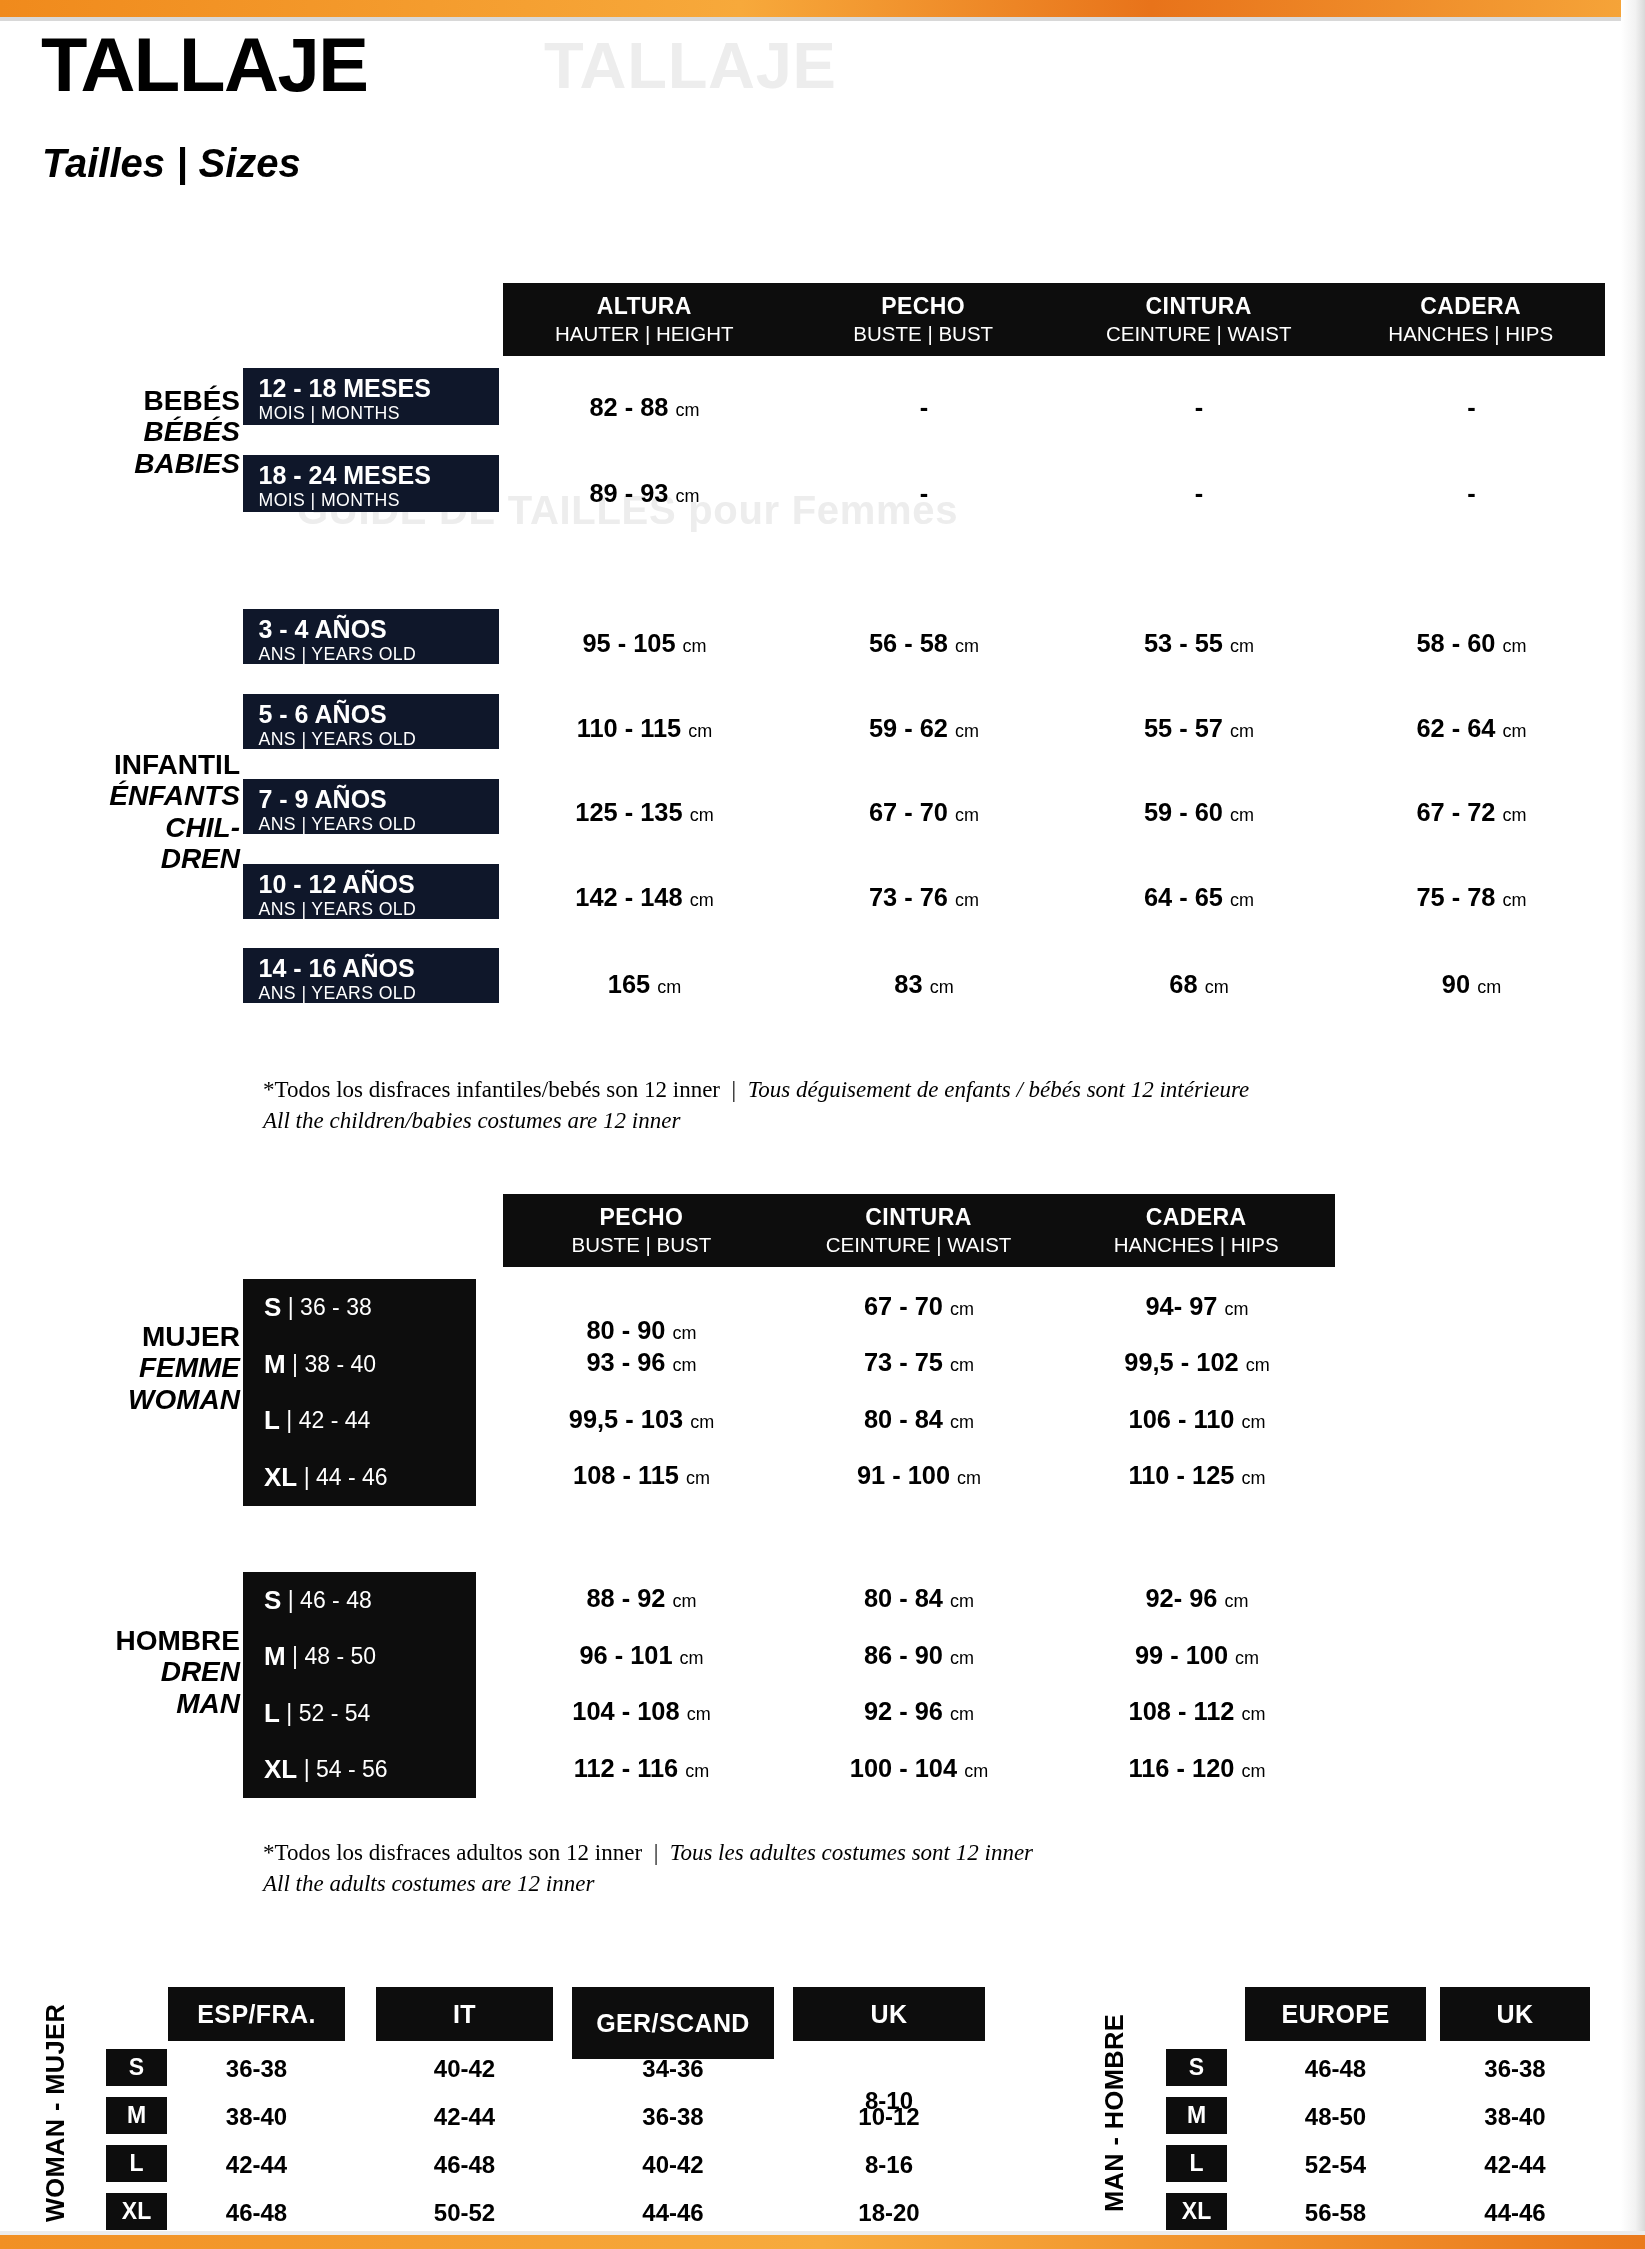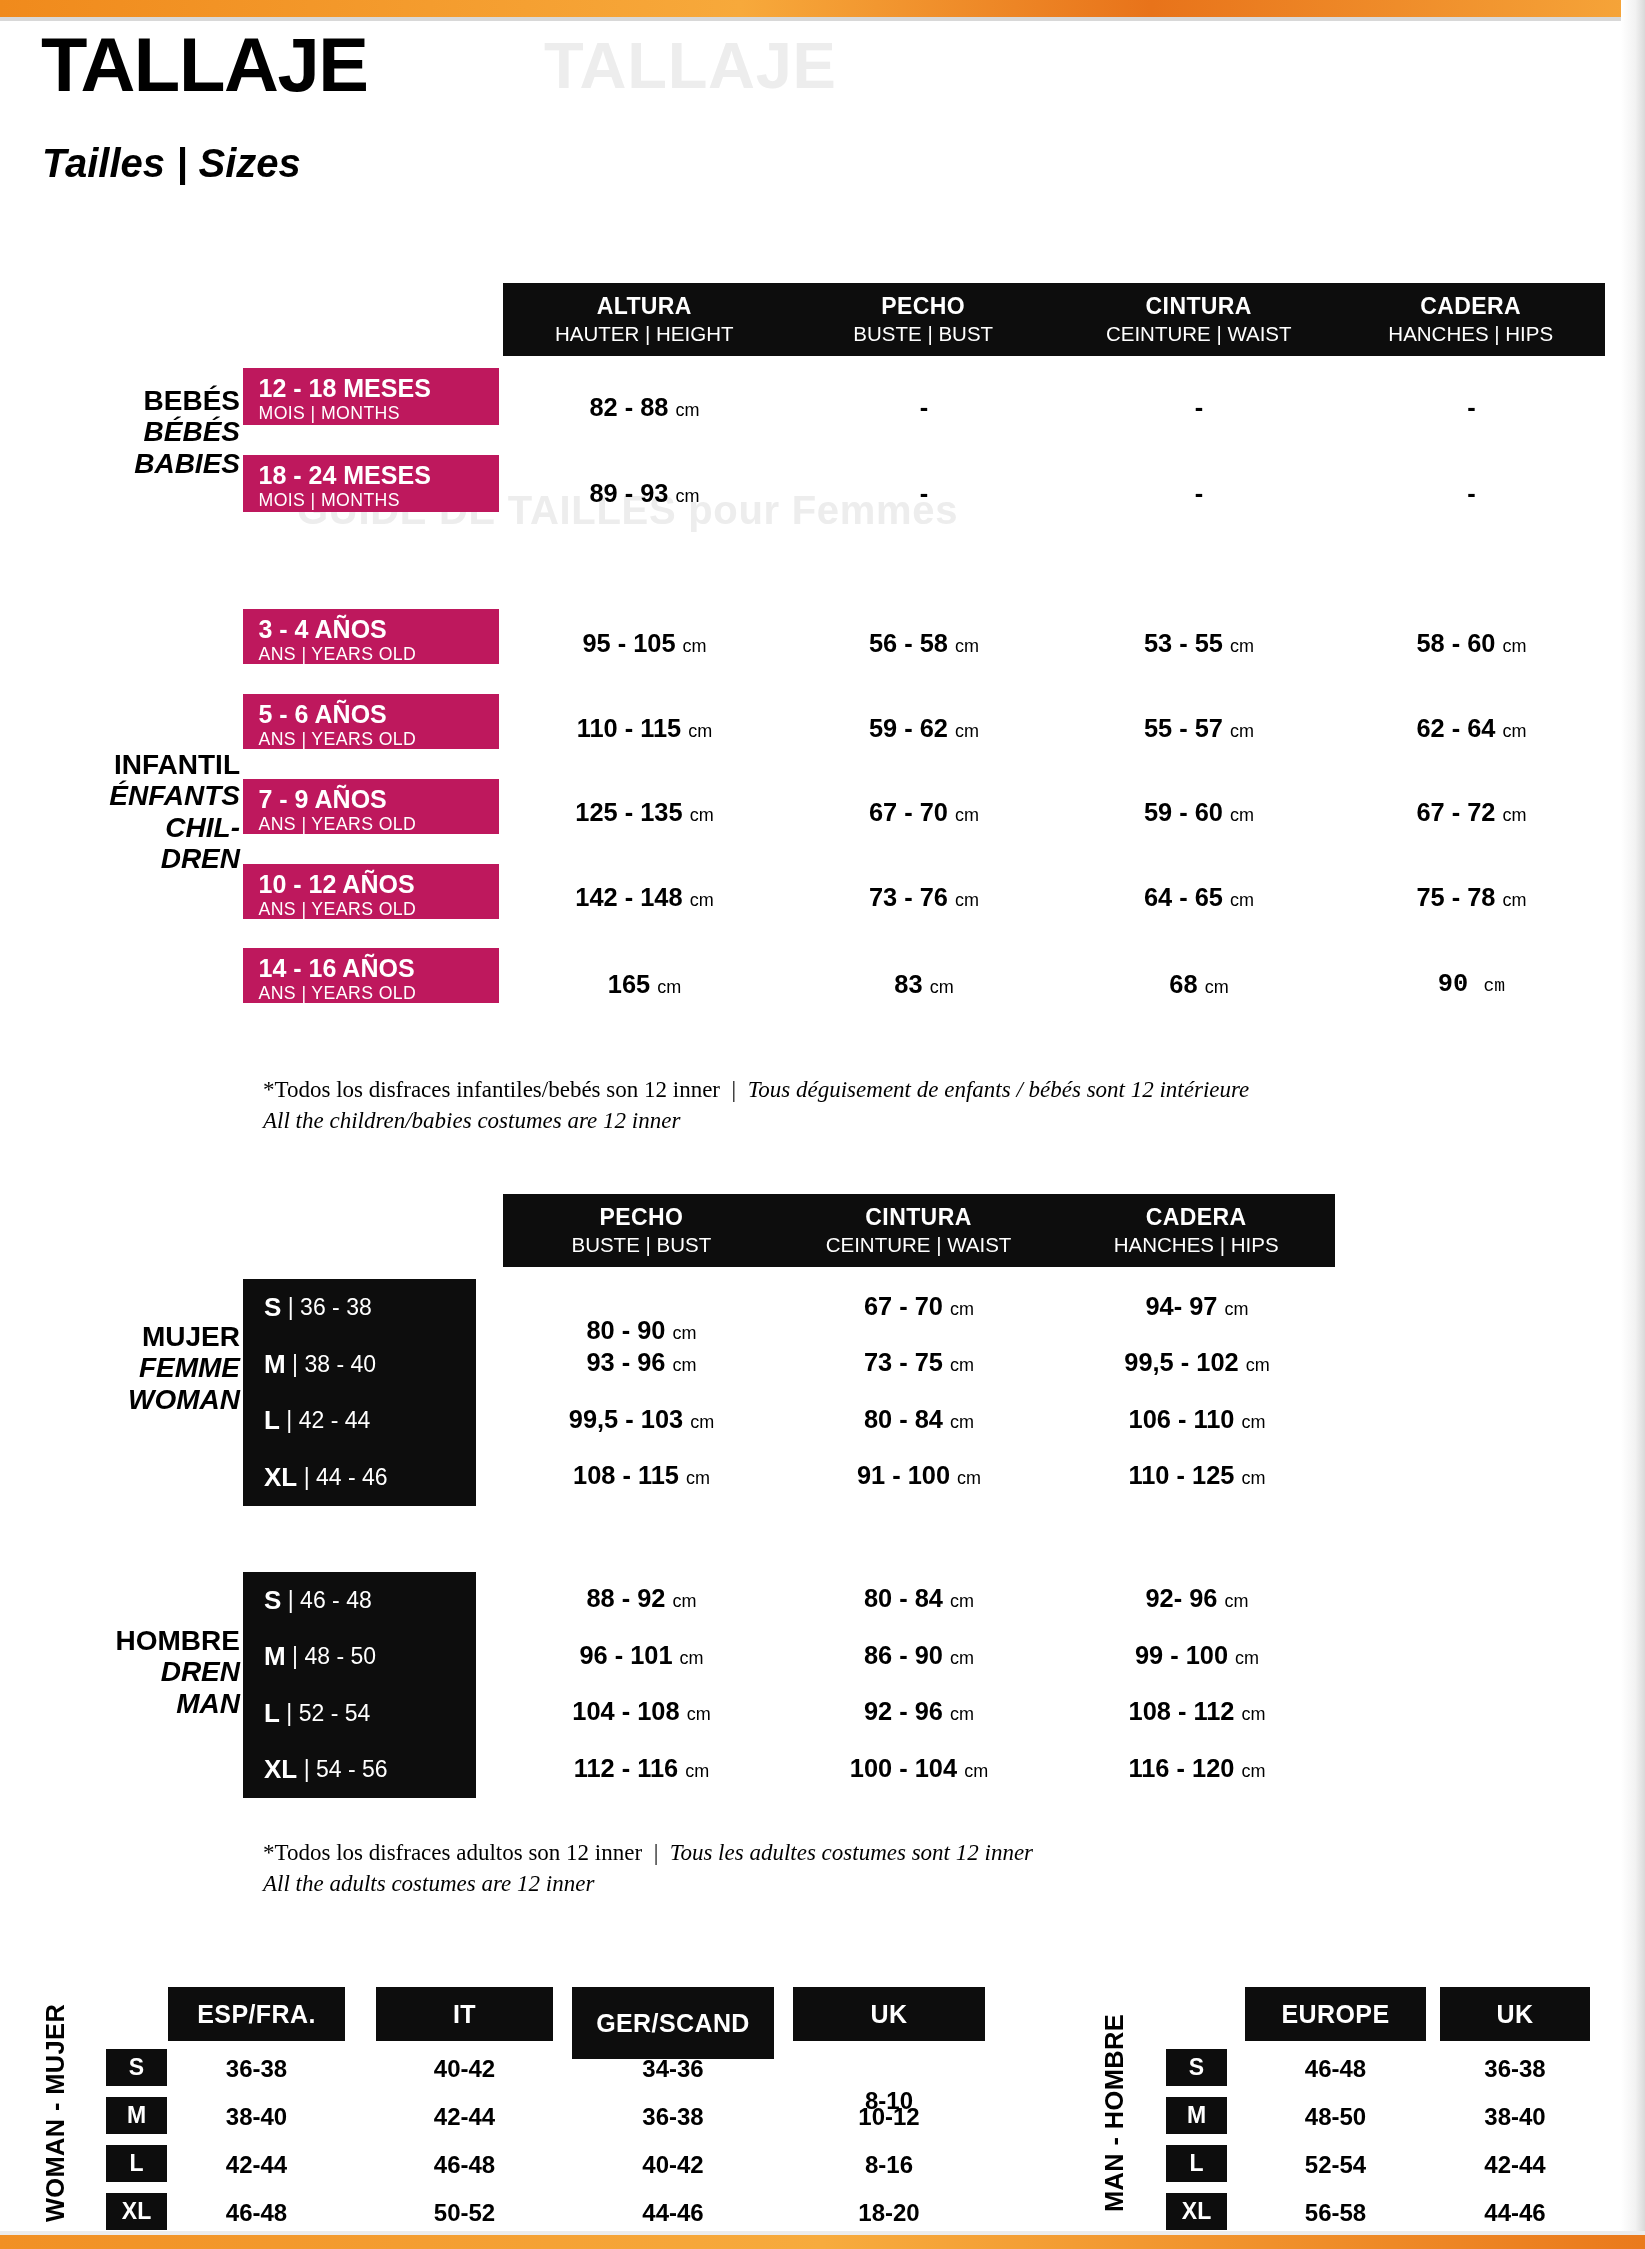--- a/index.html
+++ b/index.html
@@ -62,21 +62,21 @@
   .hdr-cell .t1 { font-size:23px; font-weight:bold; letter-spacing:0.4px;}
   .hdr-cell .t2 { font-size:20.5px; font-weight:normal; margin-top:1.4px;}
 
   .grp-label {
     position:absolute; text-align:right; font-weight:bold;
     font-size:28px; line-height:1.12; letter-spacing:0px;
   }
   .grp-label .it { font-style:italic; }
 
   .sz-box {
-    position:absolute; background:#be185d; color:#fff;
+    position:absolute; background:#0f172a; color:#fff;
     padding:5.7px 10px 7px 15.5px;
     box-sizing:border-box;
   }
   .sz-box .l1 { font-size:25px; font-weight:bold; letter-spacing:0px; }
   .sz-box .l2 { font-size:17.7px; font-weight:normal; margin-top:0.7px; letter-spacing:0.4px;}
 
   .adult-sz {
     position:absolute; background:#0d0d0d; color:#fff;
     box-sizing:border-box;
     display:flex; align-items:center;
@@ -221,21 +221,21 @@
 <div class="val" style="left:1061px; top:883px; width:276px;"><span>64 - 65</span> <span class="u">cm</span></div>
 <div class="val" style="left:1337px; top:883px; width:269px;"><span>75 - 78</span> <span class="u">cm</span></div>
 
 <div class="sz-box" style="left:243px; top:948px; width:256px; height:55px;">
   <div class="l1">14 - 16 AÑOS</div>
   <div class="l2">ANS | YEARS OLD</div>
 </div>
 <div class="val" style="left:503px; top:970px; width:283px;"><span>165</span> <span class="u">cm</span></div>
 <div class="val" style="left:786px; top:970px; width:276px;"><span>83</span> <span class="u">cm</span></div>
 <div class="val" style="left:1061px; top:970px; width:276px;"><span>68</span> <span class="u">cm</span></div>
-<div class="val" style="left:1337px; top:970px; width:269px;font-family:Liberation Mono, monospace;"><span>90</span> <span class="u">cm</span></div>
+<div class="val" style="left:1337px; top:970px; width:269px;"><span>90</span> <span class="u">cm</span></div>
 
 <div class="note" style="left:263px; top:1074px; width:1244px;">
   <span>*Todos los disfraces infantiles/bebés son 12 inner</span>
   <span>&nbsp;|&nbsp;</span>
   <span class="i">Tous déguisement de enfants / bébés sont 12 intérieure</span>
   <br>
   <span class="i">All the children/babies costumes are 12 inner</span>
 </div>
 
 <div class="blk" style="position:absolute; left:503px; top:1194px; width:832px; height:73px;"></div>

